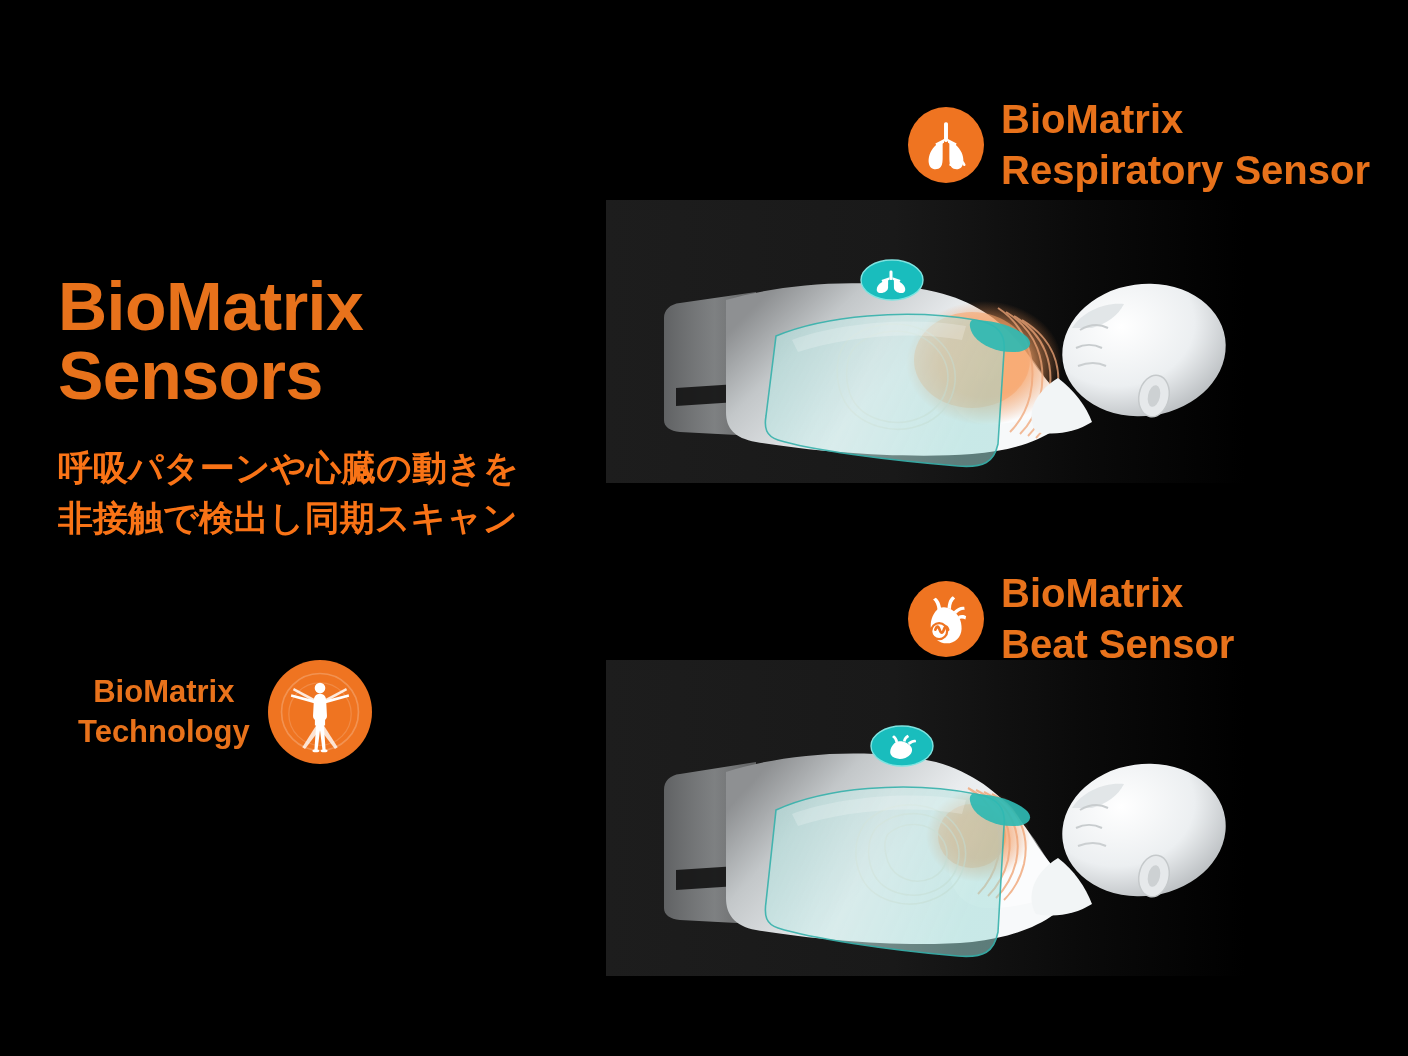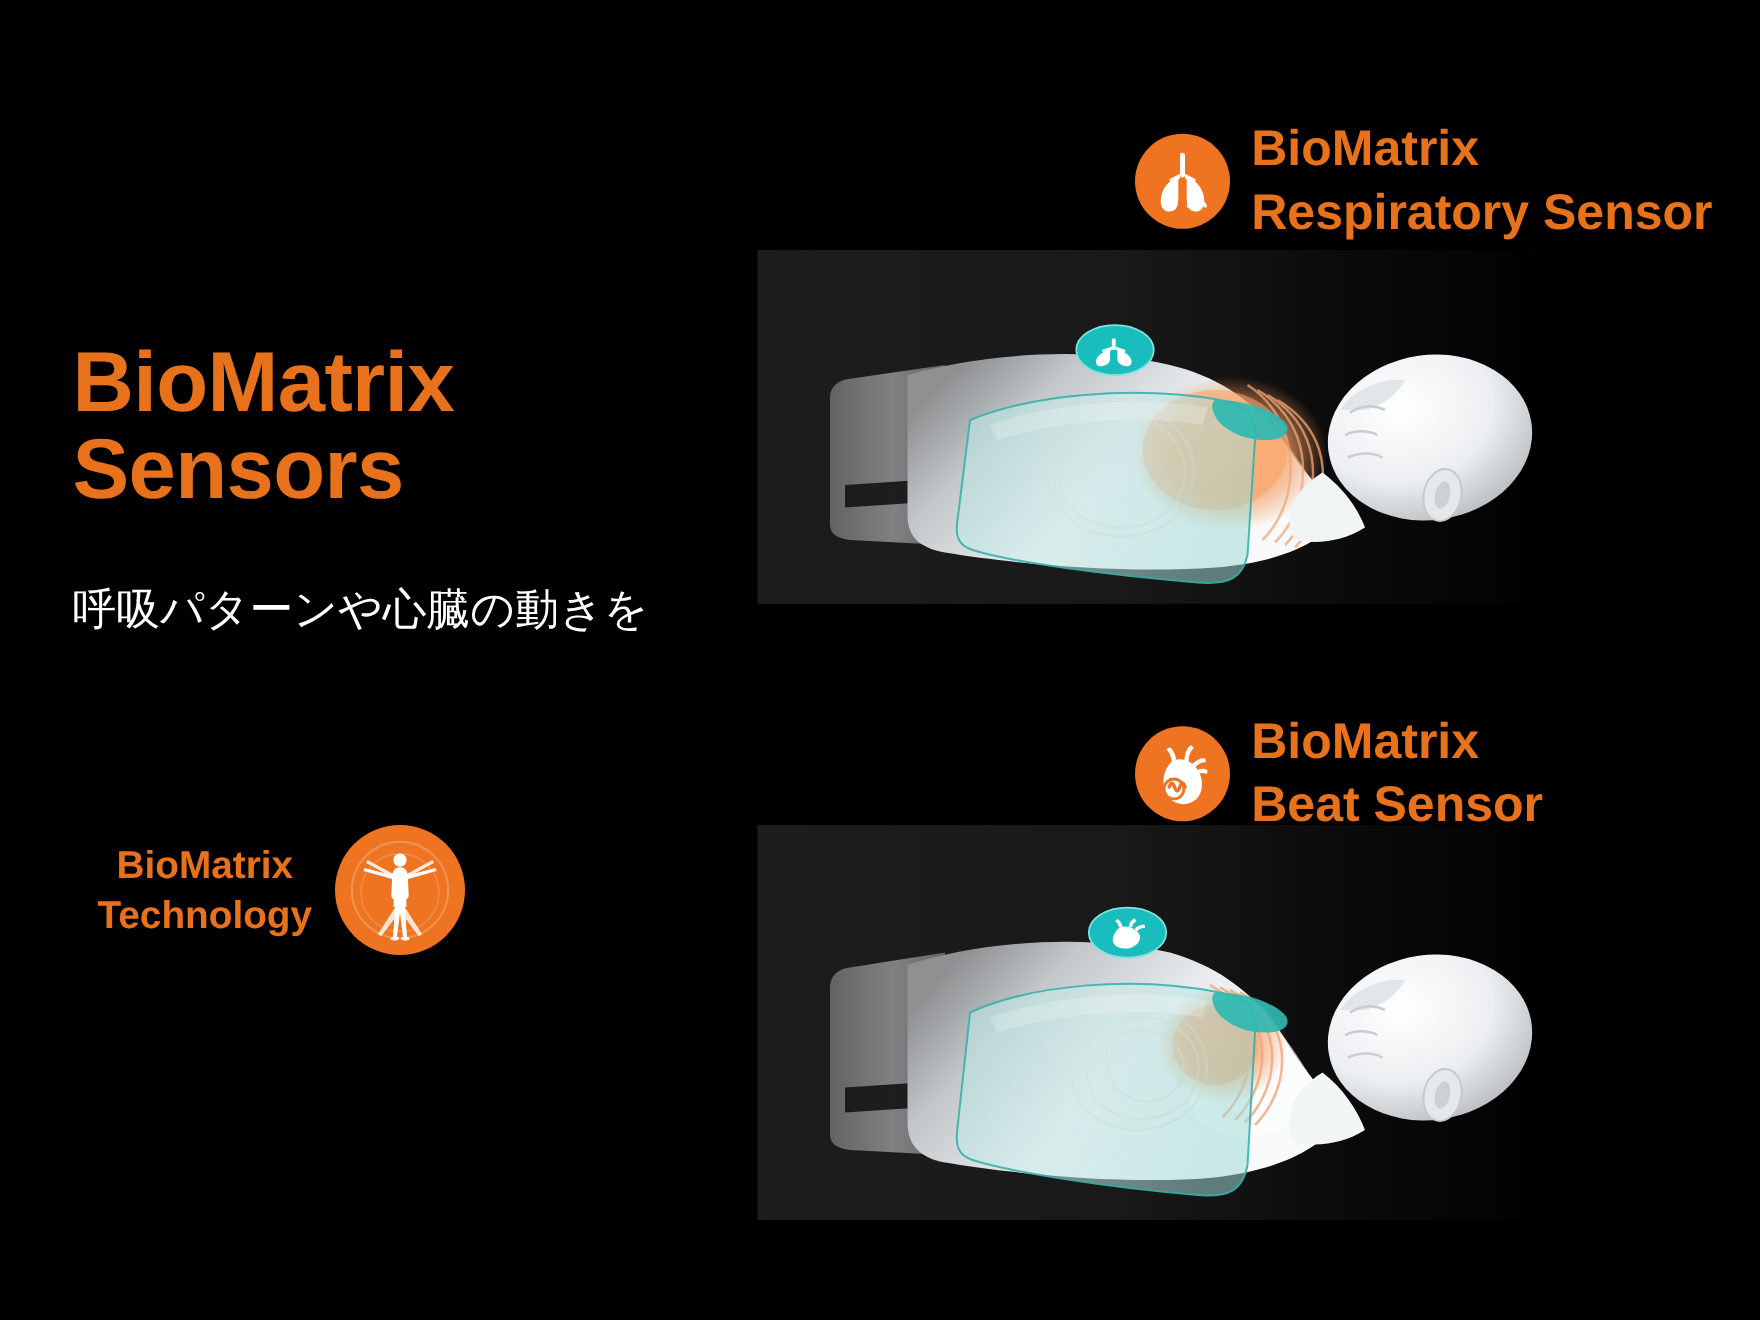--- a/index.html
+++ b/index.html
@@ -33,23 +33,23 @@
     color: #e8721b;
     font-weight: bold;
     font-size: 68px;
     line-height: 1.02;
     letter-spacing: -0.5px;
     margin: 0;
     white-space: pre-line;
   }
 
   .subcopy {
-    margin-top: 52px;
-    color: #ffffff;
-    font-weight: normal;
+    margin-top: 32px;
+    color: #f97316;
+    font-weight: bold;
     font-size: 35px;
     line-height: 1.45;
     letter-spacing: 0px;
   }
   .subcopy div { white-space: nowrap; }
 
   
   .tech-block {
     position: absolute;
     left: 78px;
@@ -126,20 +126,21 @@
 </head>
 <body>
 
 <div id="slide">
 
   <div class="left-col">
     <h1 class="headline">BioMatrix
 Sensors</h1>
     <div class="subcopy">
       <div>呼吸パターンや心臓の動きを</div>
+      <div>非接触で検出し同期スキャン</div>
     </div>
   </div>
 
   <div class="tech-block">
     <div class="tech-label">BioMatrix
 Technology</div>
     <div class="tech-circle">
       <svg viewBox="0 0 100 100" width="104" height="104">
         <circle cx="50" cy="50" r="37" fill="none" stroke="rgba(255,255,255,0.22)" stroke-width="1.6"></circle>
         <circle cx="50" cy="52" r="30" fill="none" stroke="rgba(255,255,255,0.16)" stroke-width="1.2"></circle>

